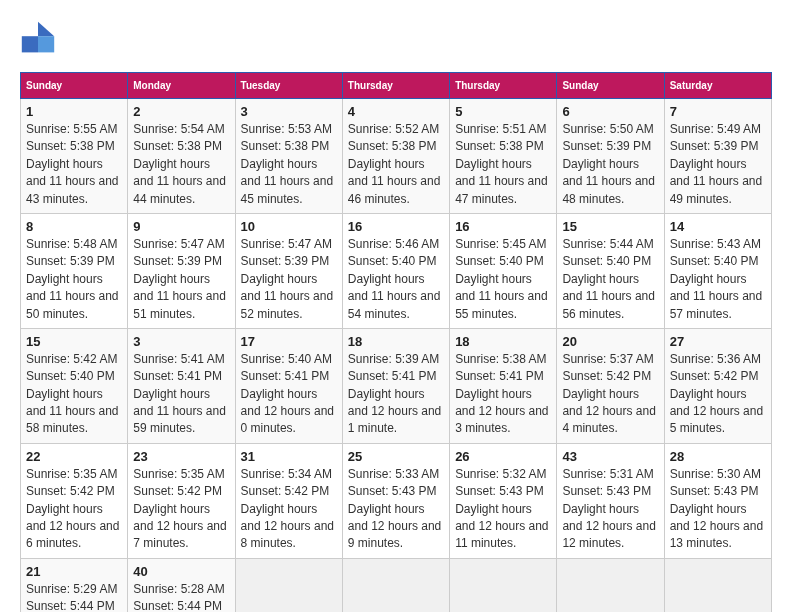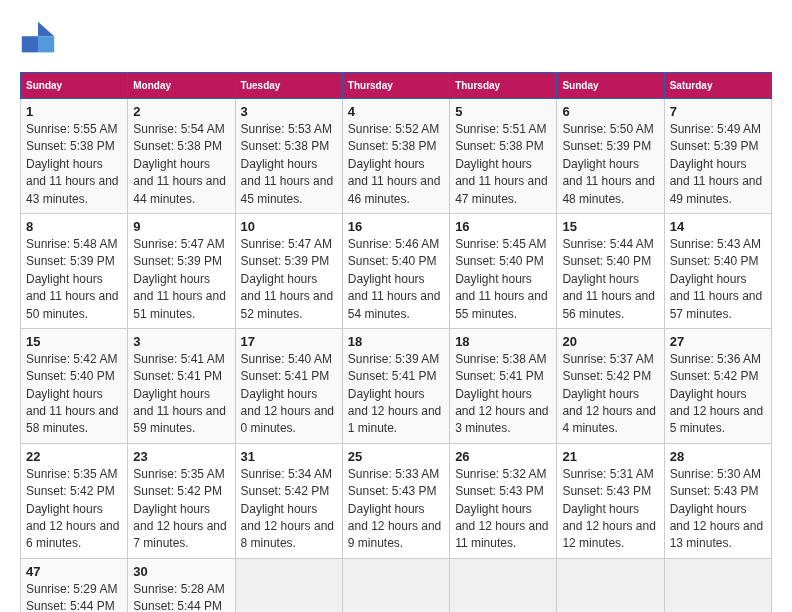--- a/index.html
+++ b/index.html
@@ -222,35 +222,35 @@
       </td>
         <td>
         <div class="day-num">25</div>
         <div class="day-info">Sunrise: 5:33 AM<br>Sunset: 5:43 PM<br>Daylight hours<br>and 12 hours and 9 minutes.</div>
       </td>
         <td>
         <div class="day-num">26</div>
         <div class="day-info">Sunrise: 5:32 AM<br>Sunset: 5:43 PM<br>Daylight hours<br>and 12 hours and 11 minutes.</div>
       </td>
         <td>
-        <div class="day-num">21</div>
+        <div class="day-num">43</div>
         <div class="day-info">Sunrise: 5:31 AM<br>Sunset: 5:43 PM<br>Daylight hours<br>and 12 hours and 12 minutes.</div>
       </td>
         <td>
         <div class="day-num">28</div>
         <div class="day-info">Sunrise: 5:30 AM<br>Sunset: 5:43 PM<br>Daylight hours<br>and 12 hours and 13 minutes.</div>
       </td>
       </tr>
       <tr>
         <td>
-        <div class="day-num">47</div>
+        <div class="day-num">21</div>
         <div class="day-info">Sunrise: 5:29 AM<br>Sunset: 5:44 PM<br>Daylight hours<br>and 12 hours and 14 minutes.</div>
       </td>
         <td>
-        <div class="day-num">30</div>
+        <div class="day-num">40</div>
         <div class="day-info">Sunrise: 5:28 AM<br>Sunset: 5:44 PM<br>Daylight hours<br>and 12 hours and 15 minutes.</div>
       </td>
         <td class="empty"></td>
         <td class="empty"></td>
         <td class="empty"></td>
         <td class="empty"></td>
         <td class="empty"></td>
       </tr>
     </tbody>
 </table>

